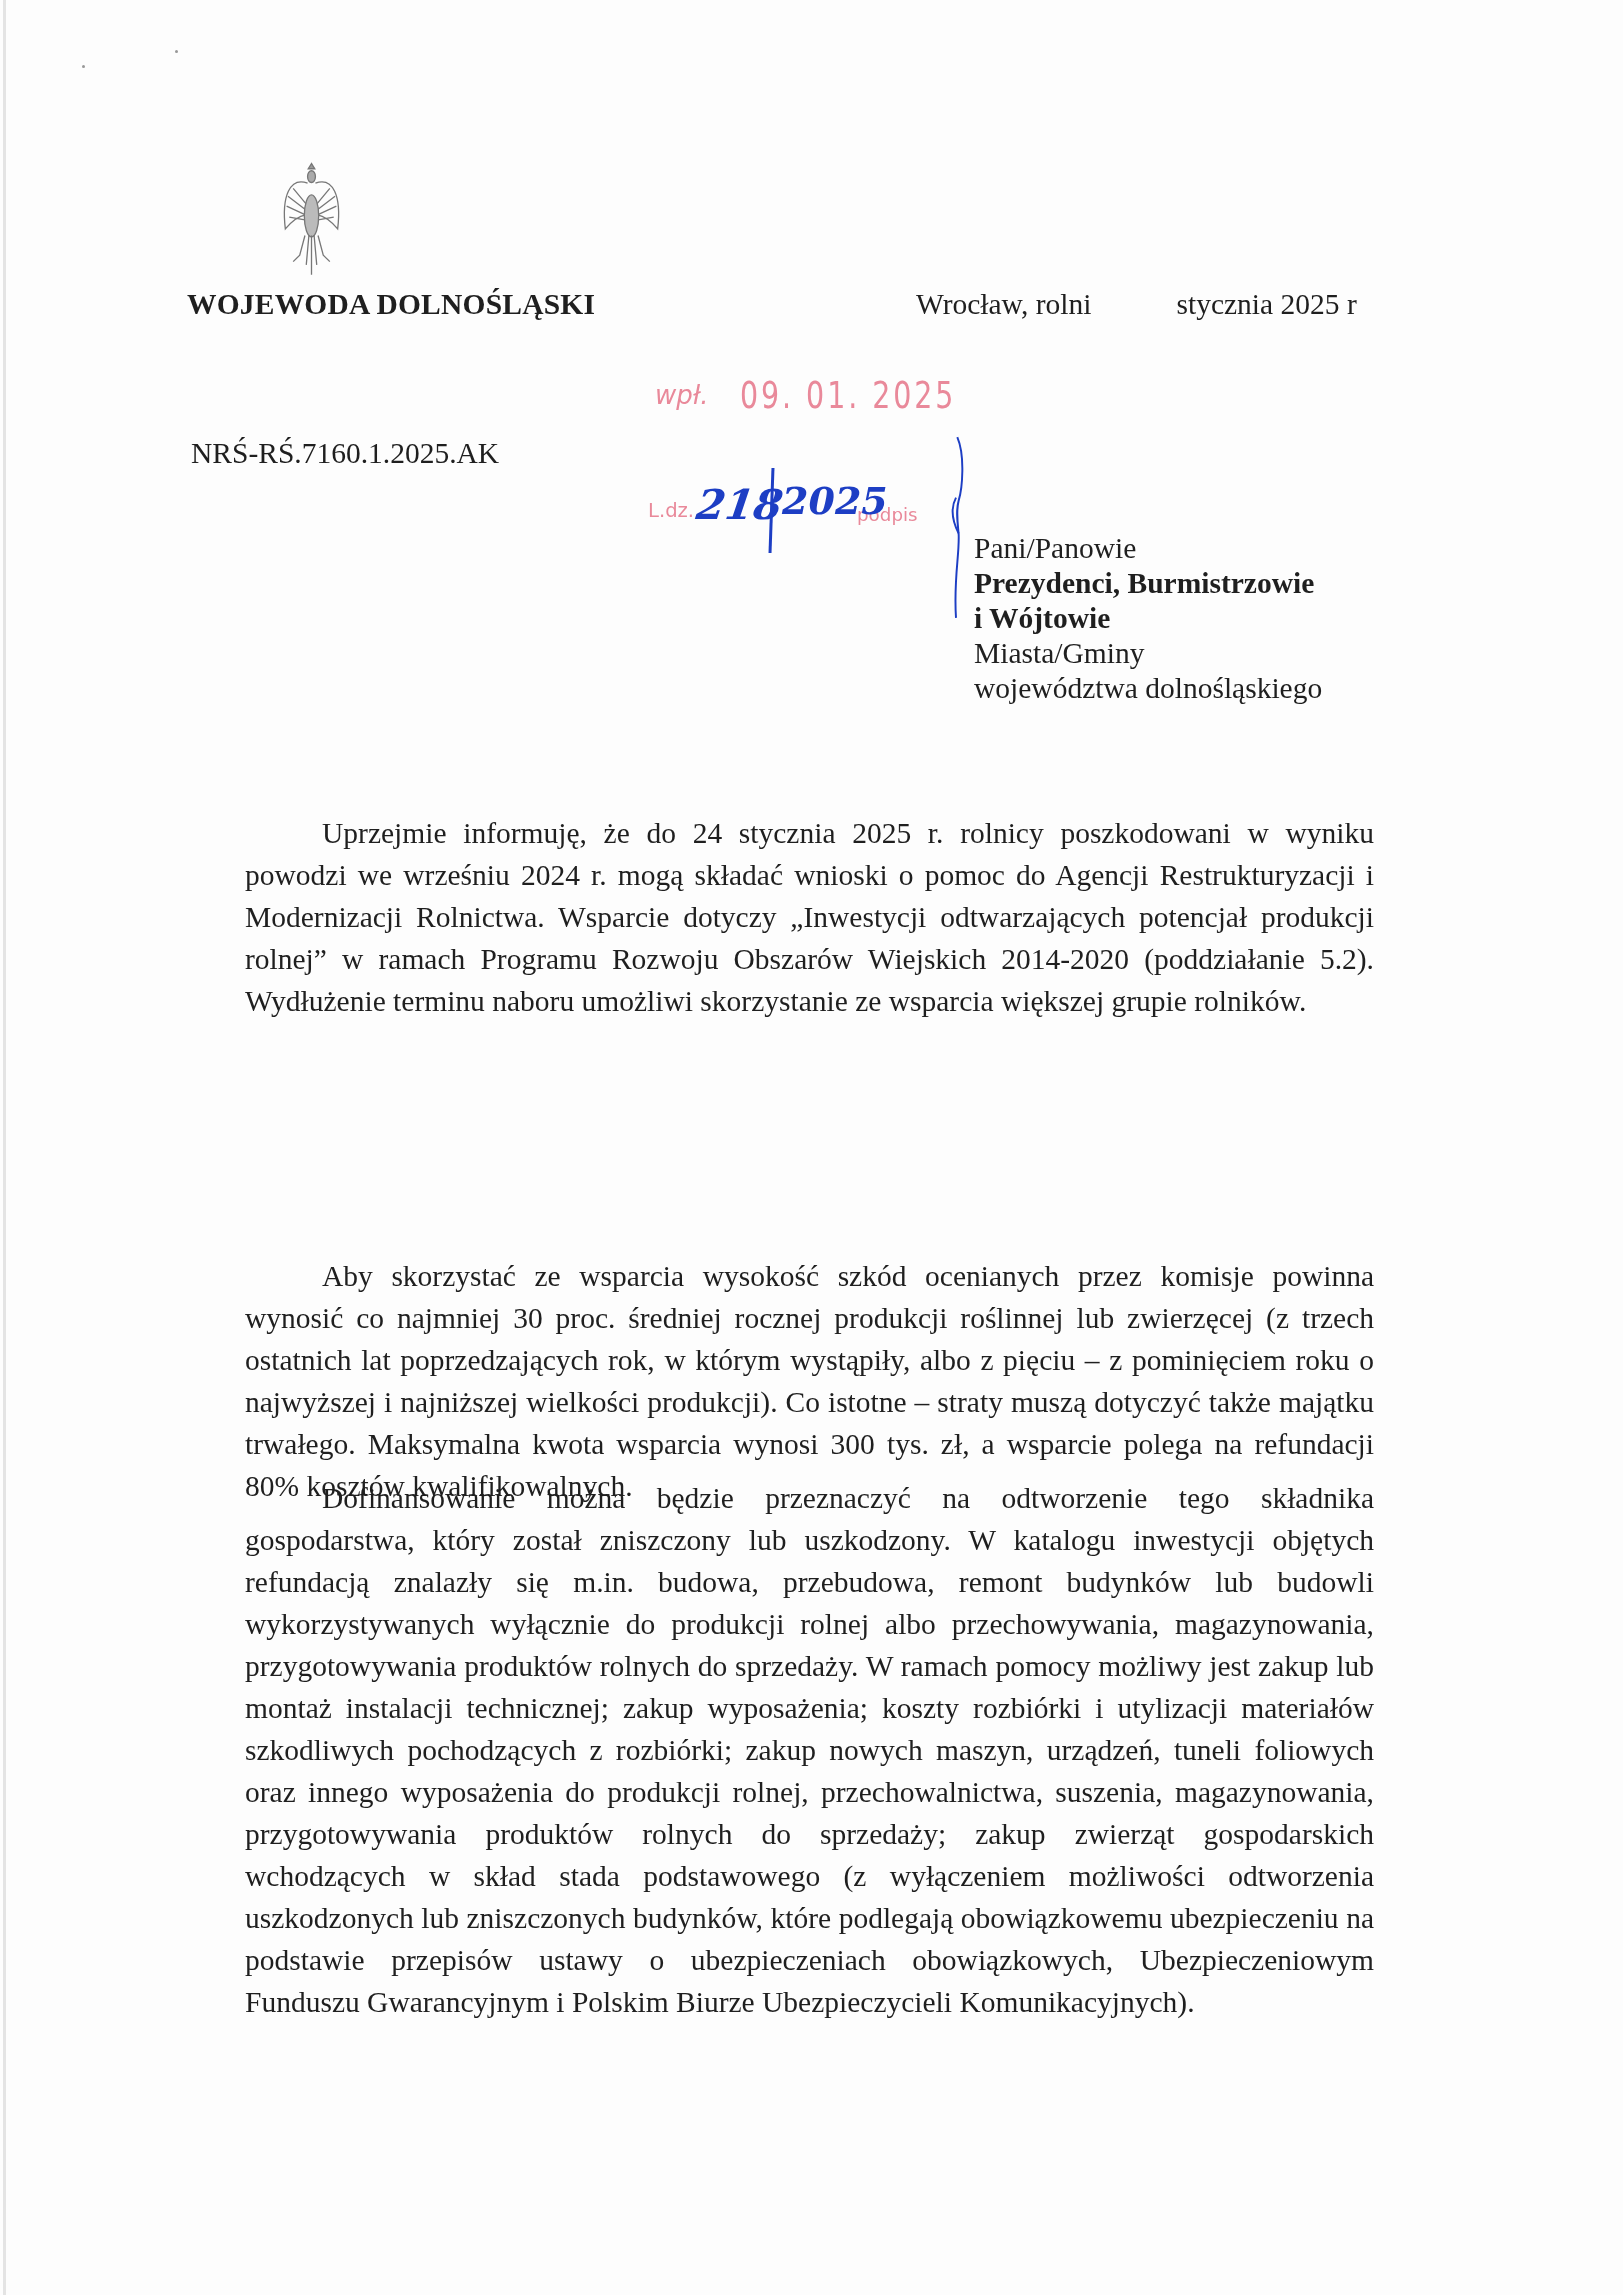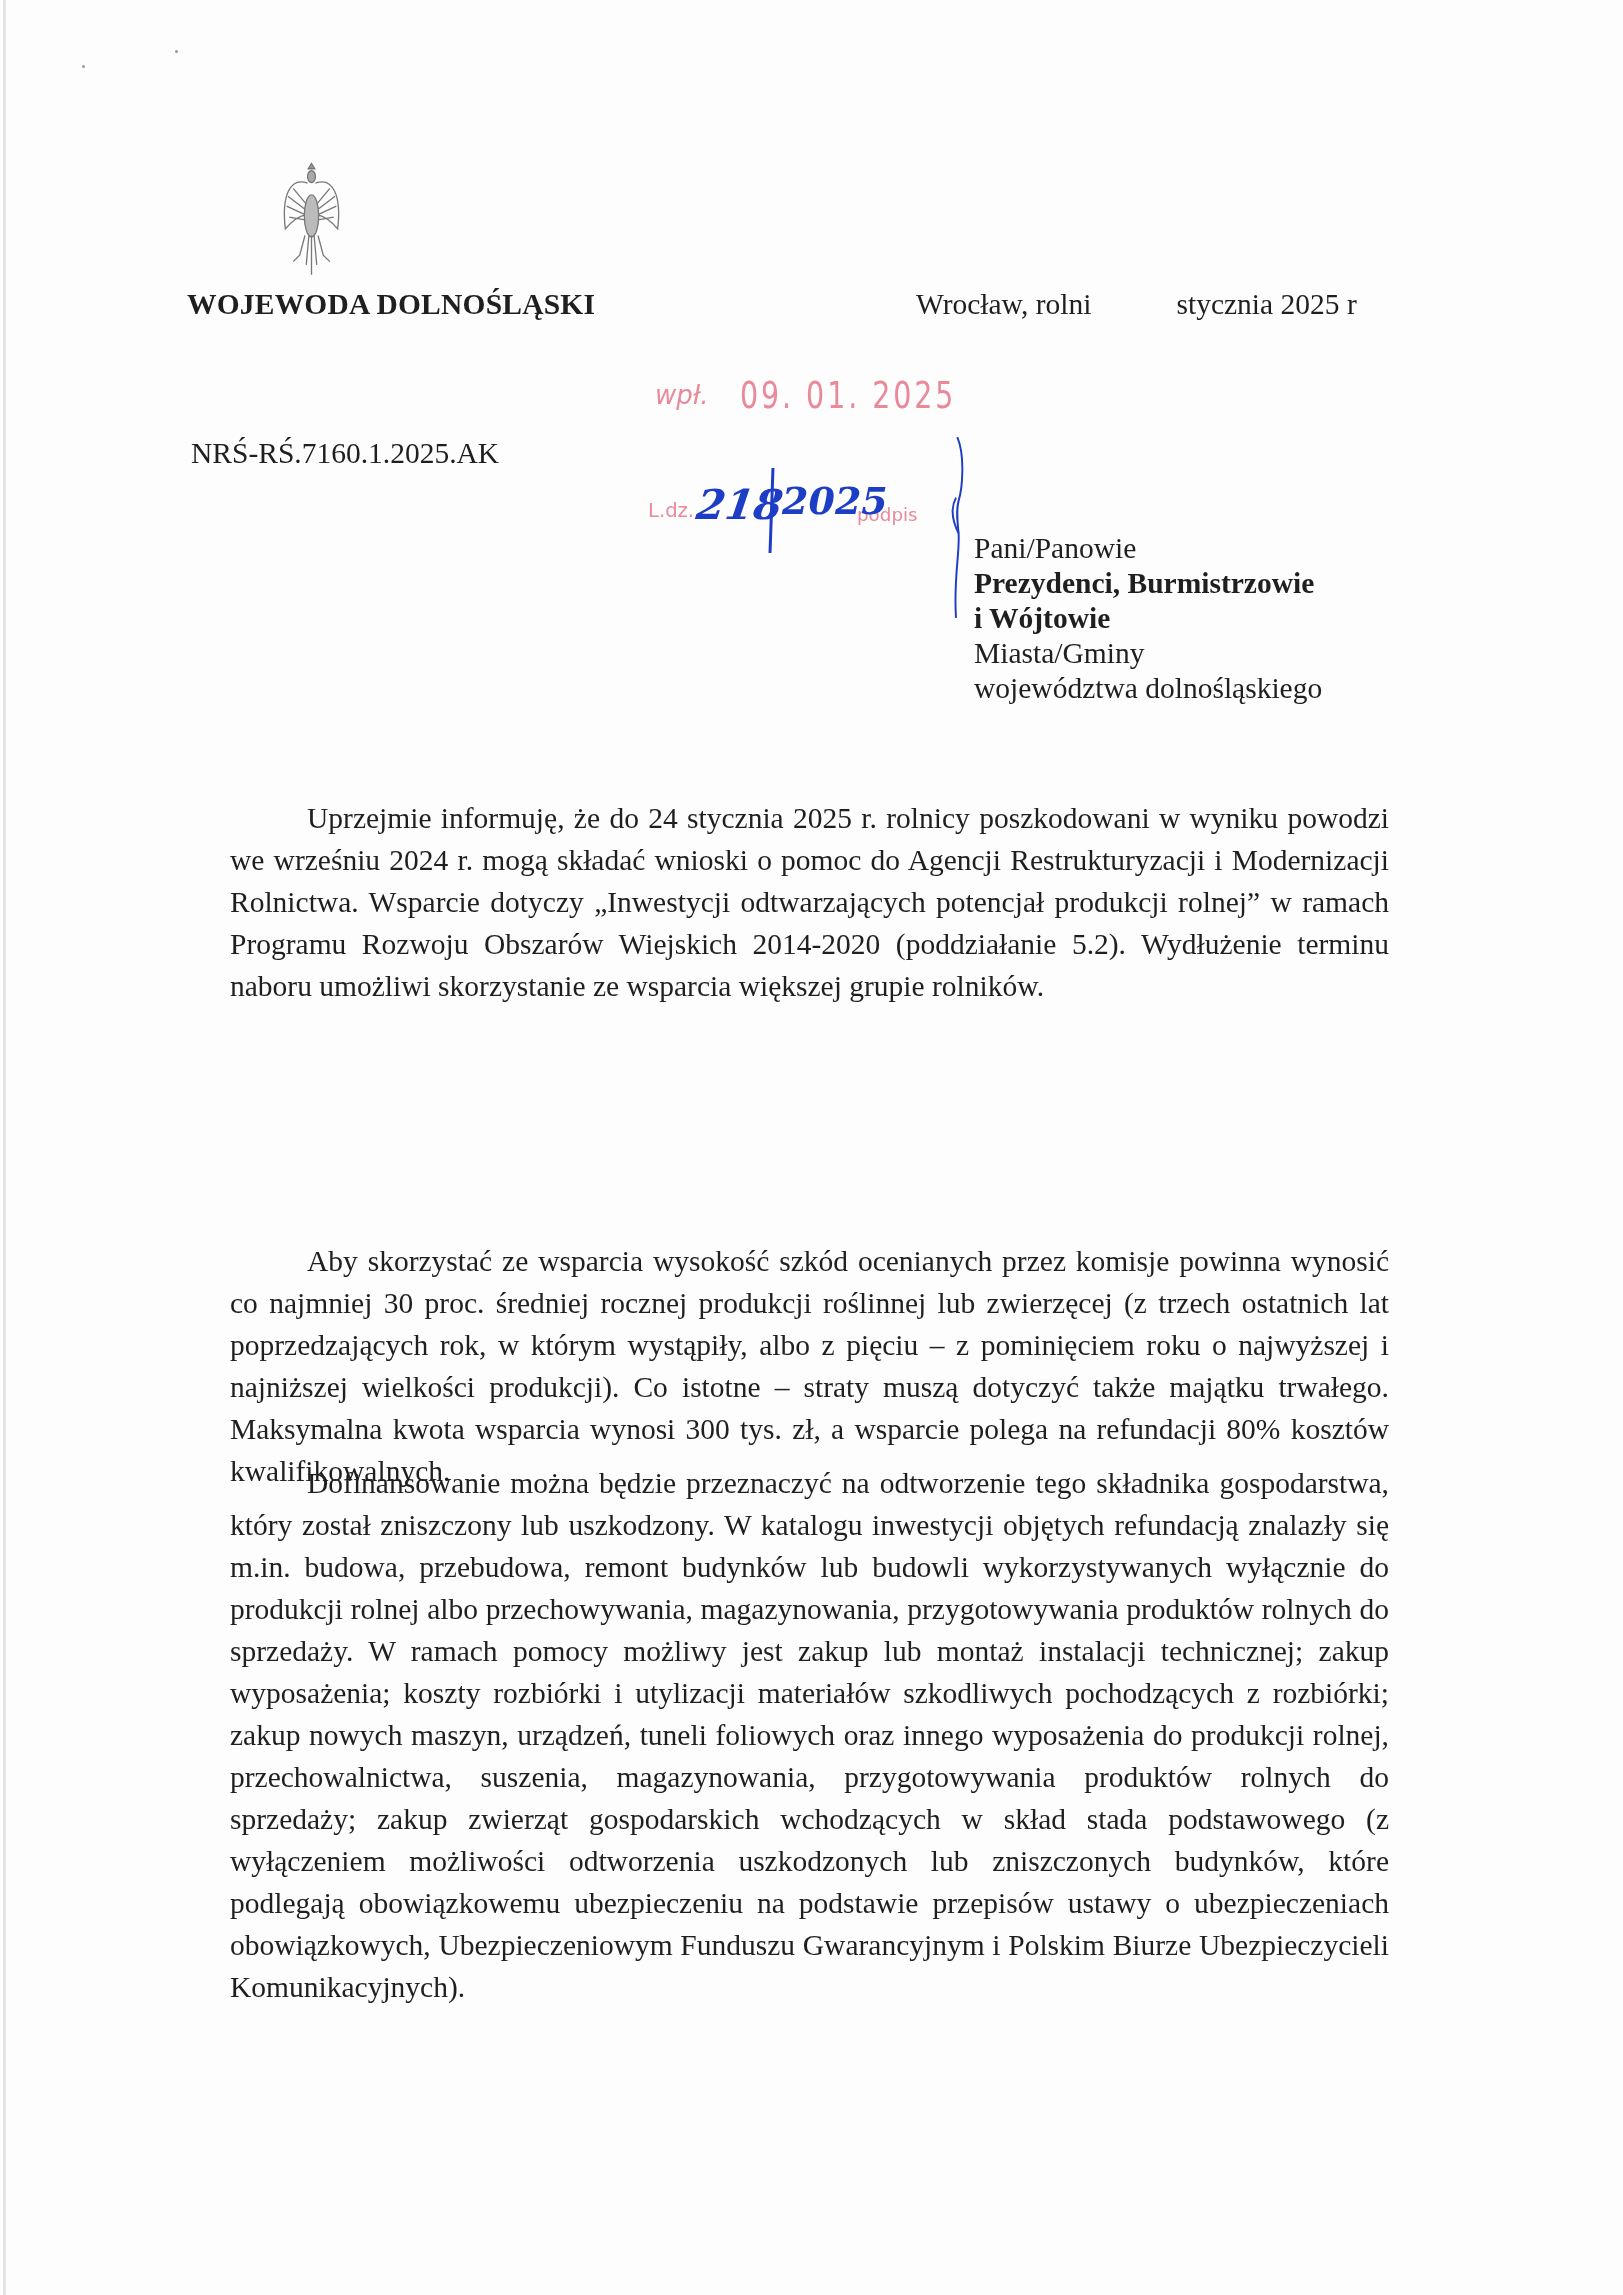--- a/index.html
+++ b/index.html
@@ -27,21 +27,21 @@
   .hand { position: absolute; color: #1d3ec4; font-family: "DejaVu Serif", serif; font-style: italic; }
   .hand-num { left: 697px; top: 481px; font-size: 41px; font-weight: bold; transform: skewX(-8deg); }
   .hand-bar { position: absolute; left: 770px; top: 468px; width: 2.6px; height: 85px; background: #1d3ec4; transform: rotate(2deg); }
   .hand-year { left: 782px; top: 478px; font-size: 38px; font-weight: bold; }
   .bracket { position: absolute; left: 943px; top: 435px; width: 26px; height: 187px; }
 
   .recipient { position: absolute; left: 974px; top: 531px; font-size: 29.5px; line-height: 35px; }
   .recipient .b { font-weight: bold; }
 
   .body { position: absolute; left: 230px; width: 1159px; font-size: 29.5px; line-height: 42px; text-align: justify; }
-  .body p { margin: 0; text-indent: 77px; }
+  .body p { margin: 15px; text-indent: 77px; }
   .p1 { top: 797px; }
   .p2 { top: 1062px; }
   .p3 { top: 1240px; }
   .p4 { top: 1462px; }
 </style>
 </head>
 <body>
 
 <div class="page">
   <div class="scan-edge"></div>

